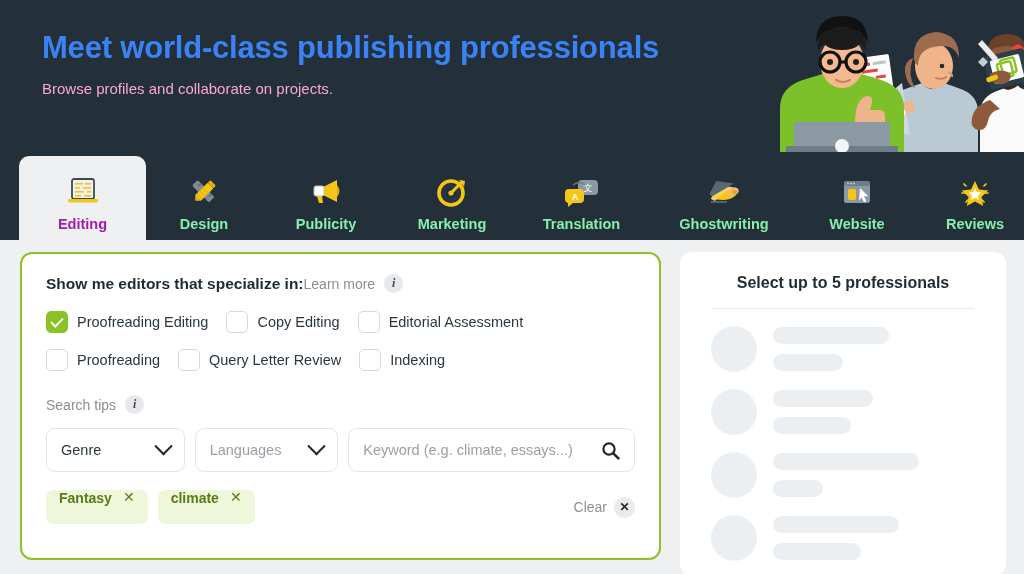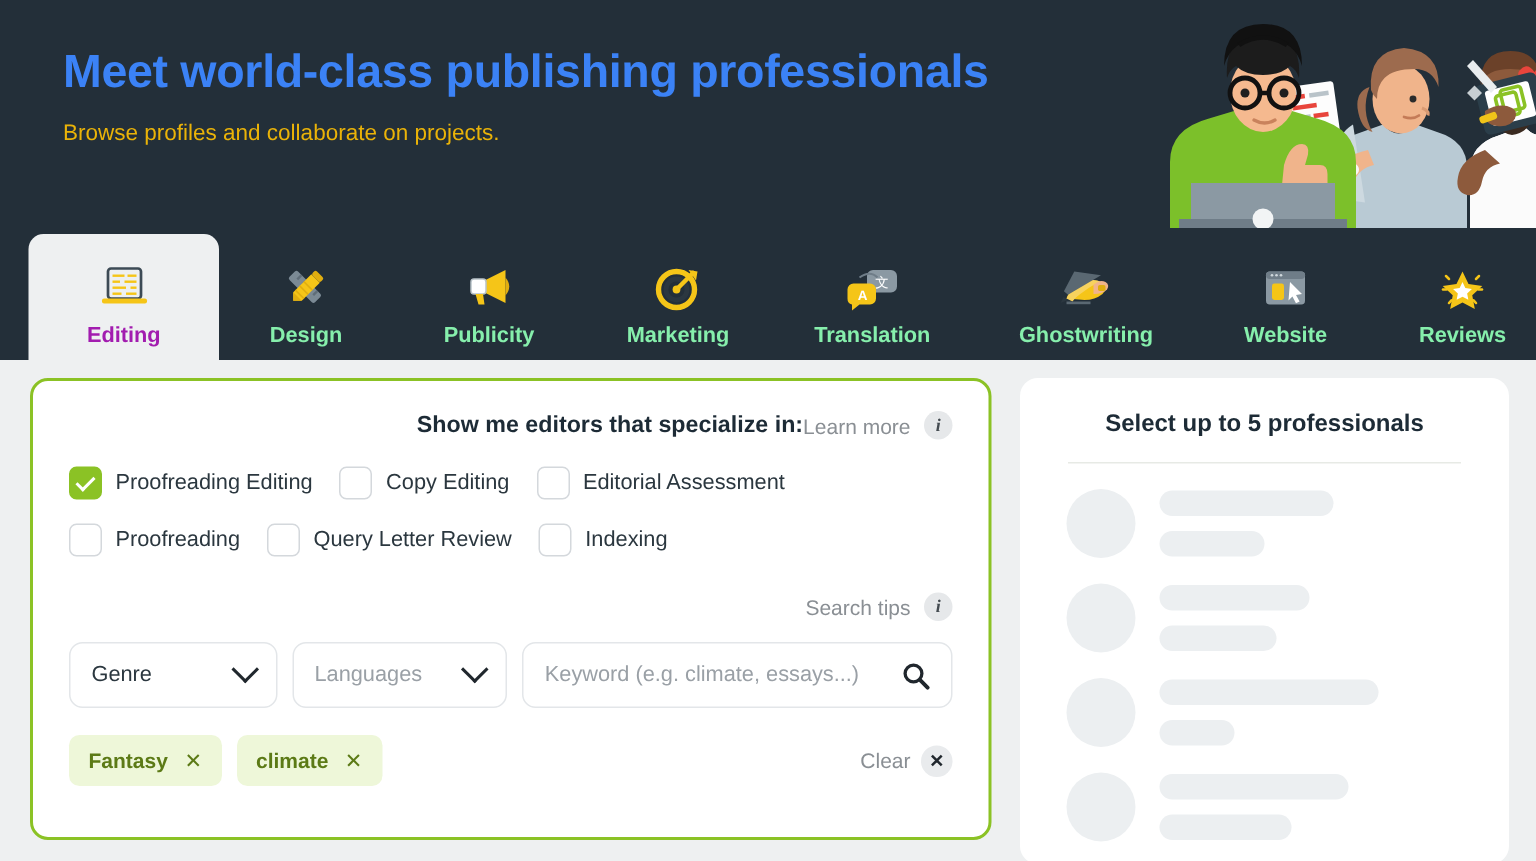--- a/index.html
+++ b/index.html
@@ -19,21 +19,21 @@
   }
   .hero-text { position: absolute; left: 42px; top: 30px; }
   .hero-title {
     color: #3b82f6;
     font-size: 31px;
     font-weight: bold;
     letter-spacing: -0.2px;
     white-space: nowrap;
   }
   .hero-sub {
-    color: #eab308;
+    color: #f9a8d4;
     font-size: 15px;
     margin-top: 14px;
     white-space: nowrap;
   }
   .hero-art {
     position: absolute; right: 0; bottom: 0;
     width: 334px; height: 152px;
   }
 
   
@@ -87,21 +87,21 @@
     width: 641px;
     height: 308px;
     background: #ffffff;
     border: 2px solid #8bc225;
     border-radius: 12px;
     padding: 20px 24px 0 24px;
   }
   .row-head {
     display: flex;
     align-items: center;
-    justify-content: flex-end;
+    justify-content: flex-start;
   }
   .head-label {
     font-size: 15.5px;
     font-weight: bold;
     color: #1d2b36;
   }
   .head-right {
     display: flex;
     align-items: center;
     gap: 9px;
@@ -215,21 +215,21 @@
   .chips {
     display: flex;
     align-items: center;
     margin-top: 18px;
   }
   .chip {
     height: 34px;
     background: #eef7d9;
     border-radius: 7px;
     display: flex;
-    align-items: center;
+    align-items: flex-start;
     padding: 0 13px;
     margin-right: 10px;
     cursor: pointer;
   }
   .chip-text {
     font-size: 14px;
     font-weight: bold;
     color: #5c7a16;
   }
   .chip-x {

